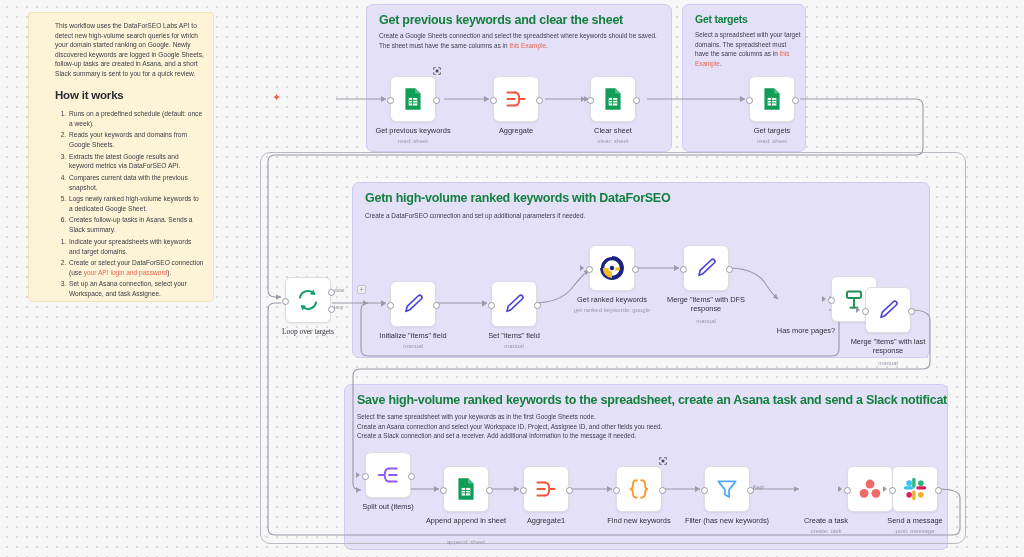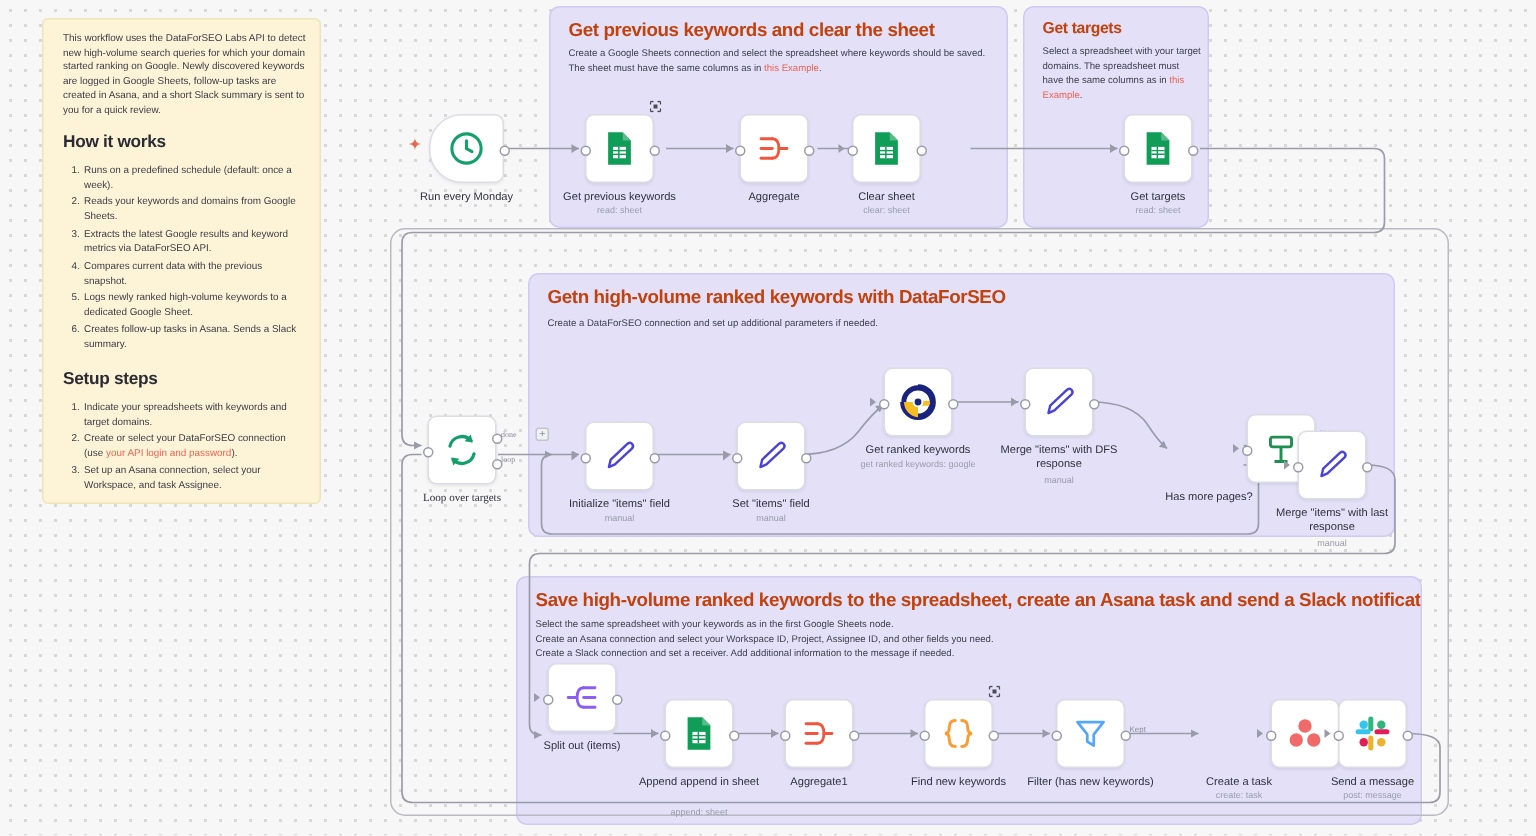--- a/index.html
+++ b/index.html
@@ -16,25 +16,25 @@
     background-color: #f7f7f7;
     background-image: radial-gradient(circle, #d8d8d8 1px, transparent 1.1px);
     background-size: 10px 10px;
     background-position: 2px 2px;
   }
 
   
   #sticky {
     position: absolute;
     left: 28px; top: 12px;
-    width: 186px; height: 324px;
+    width: 186px; height: 290px;
     background: #fdf4d8;
     border: 1px solid #f0e3b8;
     border-radius: 4px;
-    padding: 8px 9px 8px 13px;
+    padding: 8px 9px 8px 26px;
     color: #3b3b45;
     font-size: 6.6px;
     line-height: 1.45;
     overflow: hidden;
   }
   #sticky p.intro { margin: 0 0 9px 0; }
   #sticky h2 {
     margin: 0 0 5px 0;
     font-size: 11.5px;
     font-weight: 700;
@@ -55,21 +55,21 @@
     background: #e3e0f8;
     border: 1px solid #cfcaf0;
     border-radius: 7px;
     overflow: hidden;
   }
   .group .g-title {
     position: absolute;
     left: 12px; top: 8px;
     font-size: 12.5px;
     font-weight: 700;
-    color: #c2410c;
+    color: #15803d;
     letter-spacing: -0.25px;
     white-space: nowrap;
   }
   .group .g-title.small { font-size: 10.5px; }
   .group .g-desc {
     position: absolute;
     left: 12px;
     font-size: 6.4px;
     line-height: 1.5;
     color: #40404e;
@@ -201,21 +201,20 @@
     <p class="intro">This workflow uses the DataForSEO Labs API to detect new high-volume search queries for which your domain started ranking on Google. Newly discovered keywords are logged in Google Sheets, follow-up tasks are created in Asana, and a short Slack summary is sent to you for a quick review.</p>
     <h2>How it works</h2>
     <ol>
       <li>Runs on a predefined schedule (default: once a week).</li>
       <li>Reads your keywords and domains from Google Sheets.</li>
       <li>Extracts the latest Google results and keyword metrics via DataForSEO API.</li>
       <li>Compares current data with the previous snapshot.</li>
       <li>Logs newly ranked high-volume keywords to a dedicated Google Sheet.</li>
       <li>Creates follow-up tasks in Asana. Sends a Slack summary.</li>
     </ol>
-    <h2 class="second">Setup steps</h2>
     <ol>
       <li>Indicate your spreadsheets with keywords and target domains.</li>
       <li><span>Create or select your DataForSEO connection (use </span><span class="lnk">your API login and password</span><span>).</span></li>
       <li>Set up an Asana connection, select your Workspace, and task Assignee.</li>
 
     </ol>
   </div>
 
   <div class="group" id="group-prev">
     <div class="g-title">Get previous keywords and clear the sheet</div>
@@ -288,30 +287,20 @@
       <path d="M750,489 L799,489" marker-end="url(#ar)"></path>
 
       <path d="M850,489 L888,489" marker-end="url(#ar)"></path>
 
       <path d="M938,489 Q960,489 960,498 L960,528 Q960,535 953,535 L275,535 Q268,535 268,528 L268,310 Q268,303 275,303 L281,303"></path>
     </g>
   </svg>
 
   <div class="sparkle" style="left:272px; top:92px;">✦</div>
 
-  <div class="nwrap trig" style="left:286px; top:76px;">
-    <div class="node trigger">
-      <svg class="glyph" viewBox="0 0 24 24">
-        <circle cx="12" cy="12" r="9" fill="none" stroke="#14a06b" stroke-width="1.9"></circle>
-        <path d="M12 7.2 L12 12 L15.4 13.9" fill="none" stroke="#14a06b" stroke-width="1.9" stroke-linecap="round"></path>
-      </svg>
-      <div class="port out"></div>
-    </div>
-    <div class="nlabel">Run every Monday</div>
-  </div>
 
   <div class="nwrap" style="left:390px; top:76px;">
     <div class="node">
       <svg class="glyph" viewBox="0 0 24 24">
         <path d="M5 2 h9 l5 5 v15 h-14 z" fill="#0f9d58"></path>
         <path d="M14 2 l5 5 h-5 z" fill="#57bb8a"></path>
         <rect x="8" y="11" width="8" height="7" fill="#ffffff"></rect>
         <g stroke="#0f9d58" stroke-width="0.9">
           <line x1="8" y1="13.3" x2="16" y2="13.3"></line>
           <line x1="8" y1="15.6" x2="16" y2="15.6"></line>
@@ -341,21 +330,21 @@
           <line x1="15" y1="12" x2="20" y2="12"></line>
         </g>
       </svg>
       <div class="arrow-in"></div>
       <div class="port in"></div>
       <div class="port out"></div>
     </div>
     <div class="nlabel">Aggregate</div>
   </div>
 
-  <div class="nwrap" style="left:568px; top:76px;">
+  <div class="nwrap" style="left:590px; top:76px;">
     <div class="node">
       <svg class="glyph" viewBox="0 0 24 24">
         <path d="M5 2 h9 l5 5 v15 h-14 z" fill="#0f9d58"></path>
         <path d="M14 2 l5 5 h-5 z" fill="#57bb8a"></path>
         <rect x="8" y="11" width="8" height="7" fill="#ffffff"></rect>
         <g stroke="#0f9d58" stroke-width="0.9">
           <line x1="8" y1="13.3" x2="16" y2="13.3"></line>
           <line x1="8" y1="15.6" x2="16" y2="15.6"></line>
           <line x1="11.6" y1="11" x2="11.6" y2="18"></line>
         </g>
@@ -488,21 +477,21 @@
         <path d="M5.5 18.8 L6.6 14.2 L17.0 4.4 Q18.6 3.2 19.8 4.6 Q21 6 19.6 7.4 L9.2 17.2 Z" fill="none" stroke="#4b43d6" stroke-width="1.5" stroke-linejoin="round"></path>
       </svg>
       <div class="arrow-in"></div>
       <div class="port in"></div>
       <div class="port out"></div>
     </div>
     <div class="nlabel">Merge "items" with last response</div>
     <div class="nsub" style="top:73px;">manual</div>
   </div>
 
-  <div class="nwrap" style="left:365px; top:442px;">
+  <div class="nwrap" style="left:365px; top:452px;">
     <div class="node">
       <svg class="glyph" viewBox="0 0 24 24">
         <g stroke="#8b5cf6" stroke-width="1.7" fill="none" stroke-linecap="round">
           <line x1="3.5" y1="12" x2="8" y2="12"></line>
           <path d="M13 6 Q9 6 9 12 Q9 18 13 18"></path>
           <line x1="13" y1="6" x2="20" y2="6"></line>
           <line x1="13" y1="12" x2="20" y2="12"></line>
           <line x1="13" y1="18" x2="20" y2="18"></line>
         </g>
       </svg>

